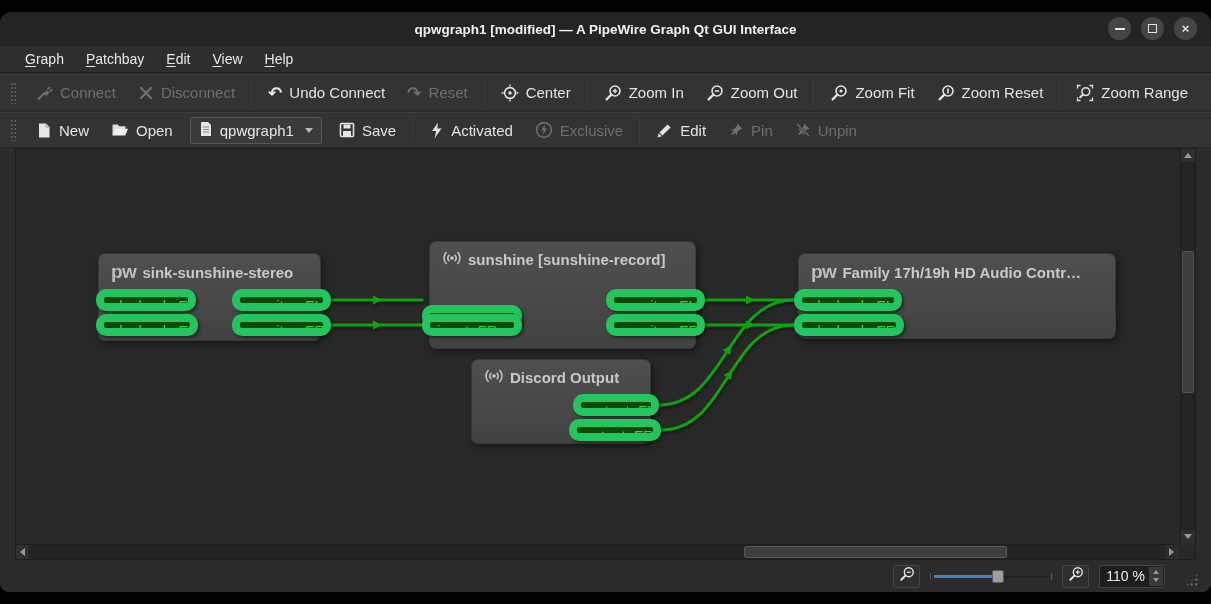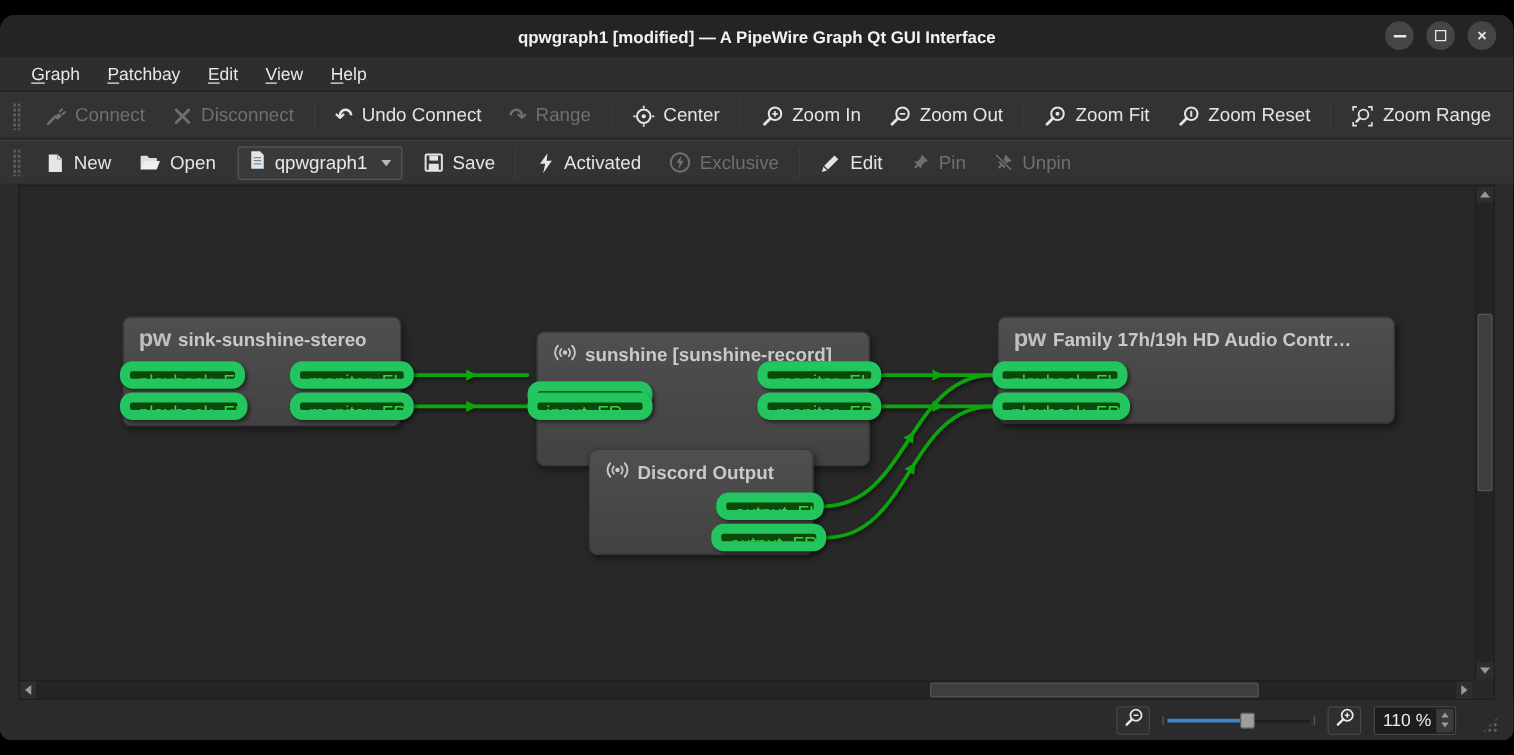--- a/index.html
+++ b/index.html
@@ -151,21 +151,21 @@
       </div>
 
       <div class="tsep"></div>
 
       <div class="tbtn">
         <span class="uarrow">↶</span>
         <span>Undo Connect</span>
       </div>
       <div class="tbtn disabled">
         <span class="uarrow">↷</span>
-        <span>Range</span>
+        <span>Reset</span>
       </div>
 
       <div class="tsep"></div>
 
       <div class="tbtn">
         <span>
             <svg width="18" height="18" viewBox="0 0 18 18">
               <circle cx="9" cy="9" r="5.4" stroke="currentColor" stroke-width="1.6" fill="none"></circle>
               <circle cx="9" cy="9" r="1.7" fill="currentColor"></circle>
               <line x1="9" y1="0.6" x2="9" y2="2.6" stroke="currentColor" stroke-width="1.4"></line>
@@ -356,21 +356,21 @@
         <div class="gnode-header">
           <span class="pwmark">pw</span>
           <span>sink-sunshine-stereo</span>
         </div>
       </div>
       <div class="gport" style="left:80px; top:140px; width:100px;">playback_FL</div>
       <div class="gport" style="left:80px; top:165px; width:102px;">playback_FR</div>
       <div class="gport r" style="left:216px; top:140px; width:99px;">monitor_FL</div>
       <div class="gport r" style="left:216px; top:165px; width:99px;">monitor_FR</div>
 
-      <div class="gnode" style="left:413px; top:116px; width:267px; height:108px;">
+      <div class="gnode" style="left:413px; top:92px; width:267px; height:108px;">
         <div class="gnode-header">
           <span><svg width="20" height="18" viewBox="0 0 20 18">
                 <circle cx="10" cy="9" r="1.8" fill="#c9c9c9"></circle>
                 <path d="M7 6.2 a4.2 4.2 0 0 0 0 5.6 M4.2 3.6 a7.8 7.8 0 0 0 0 10.8 M13 6.2 a4.2 4.2 0 0 1 0 5.6 M15.8 3.6 a7.8 7.8 0 0 1 0 10.8" stroke="#c9c9c9" stroke-width="1.5" fill="none" stroke-linecap="round"></path>
               </svg></span>
           <span>sunshine [sunshine-record]</span>
         </div>
       </div>
       <div class="gport" style="left:406px; top:156px; width:100px;">input_FL</div>
       <div class="gport" style="left:406px; top:165px; width:100px;">input_FR</div>

